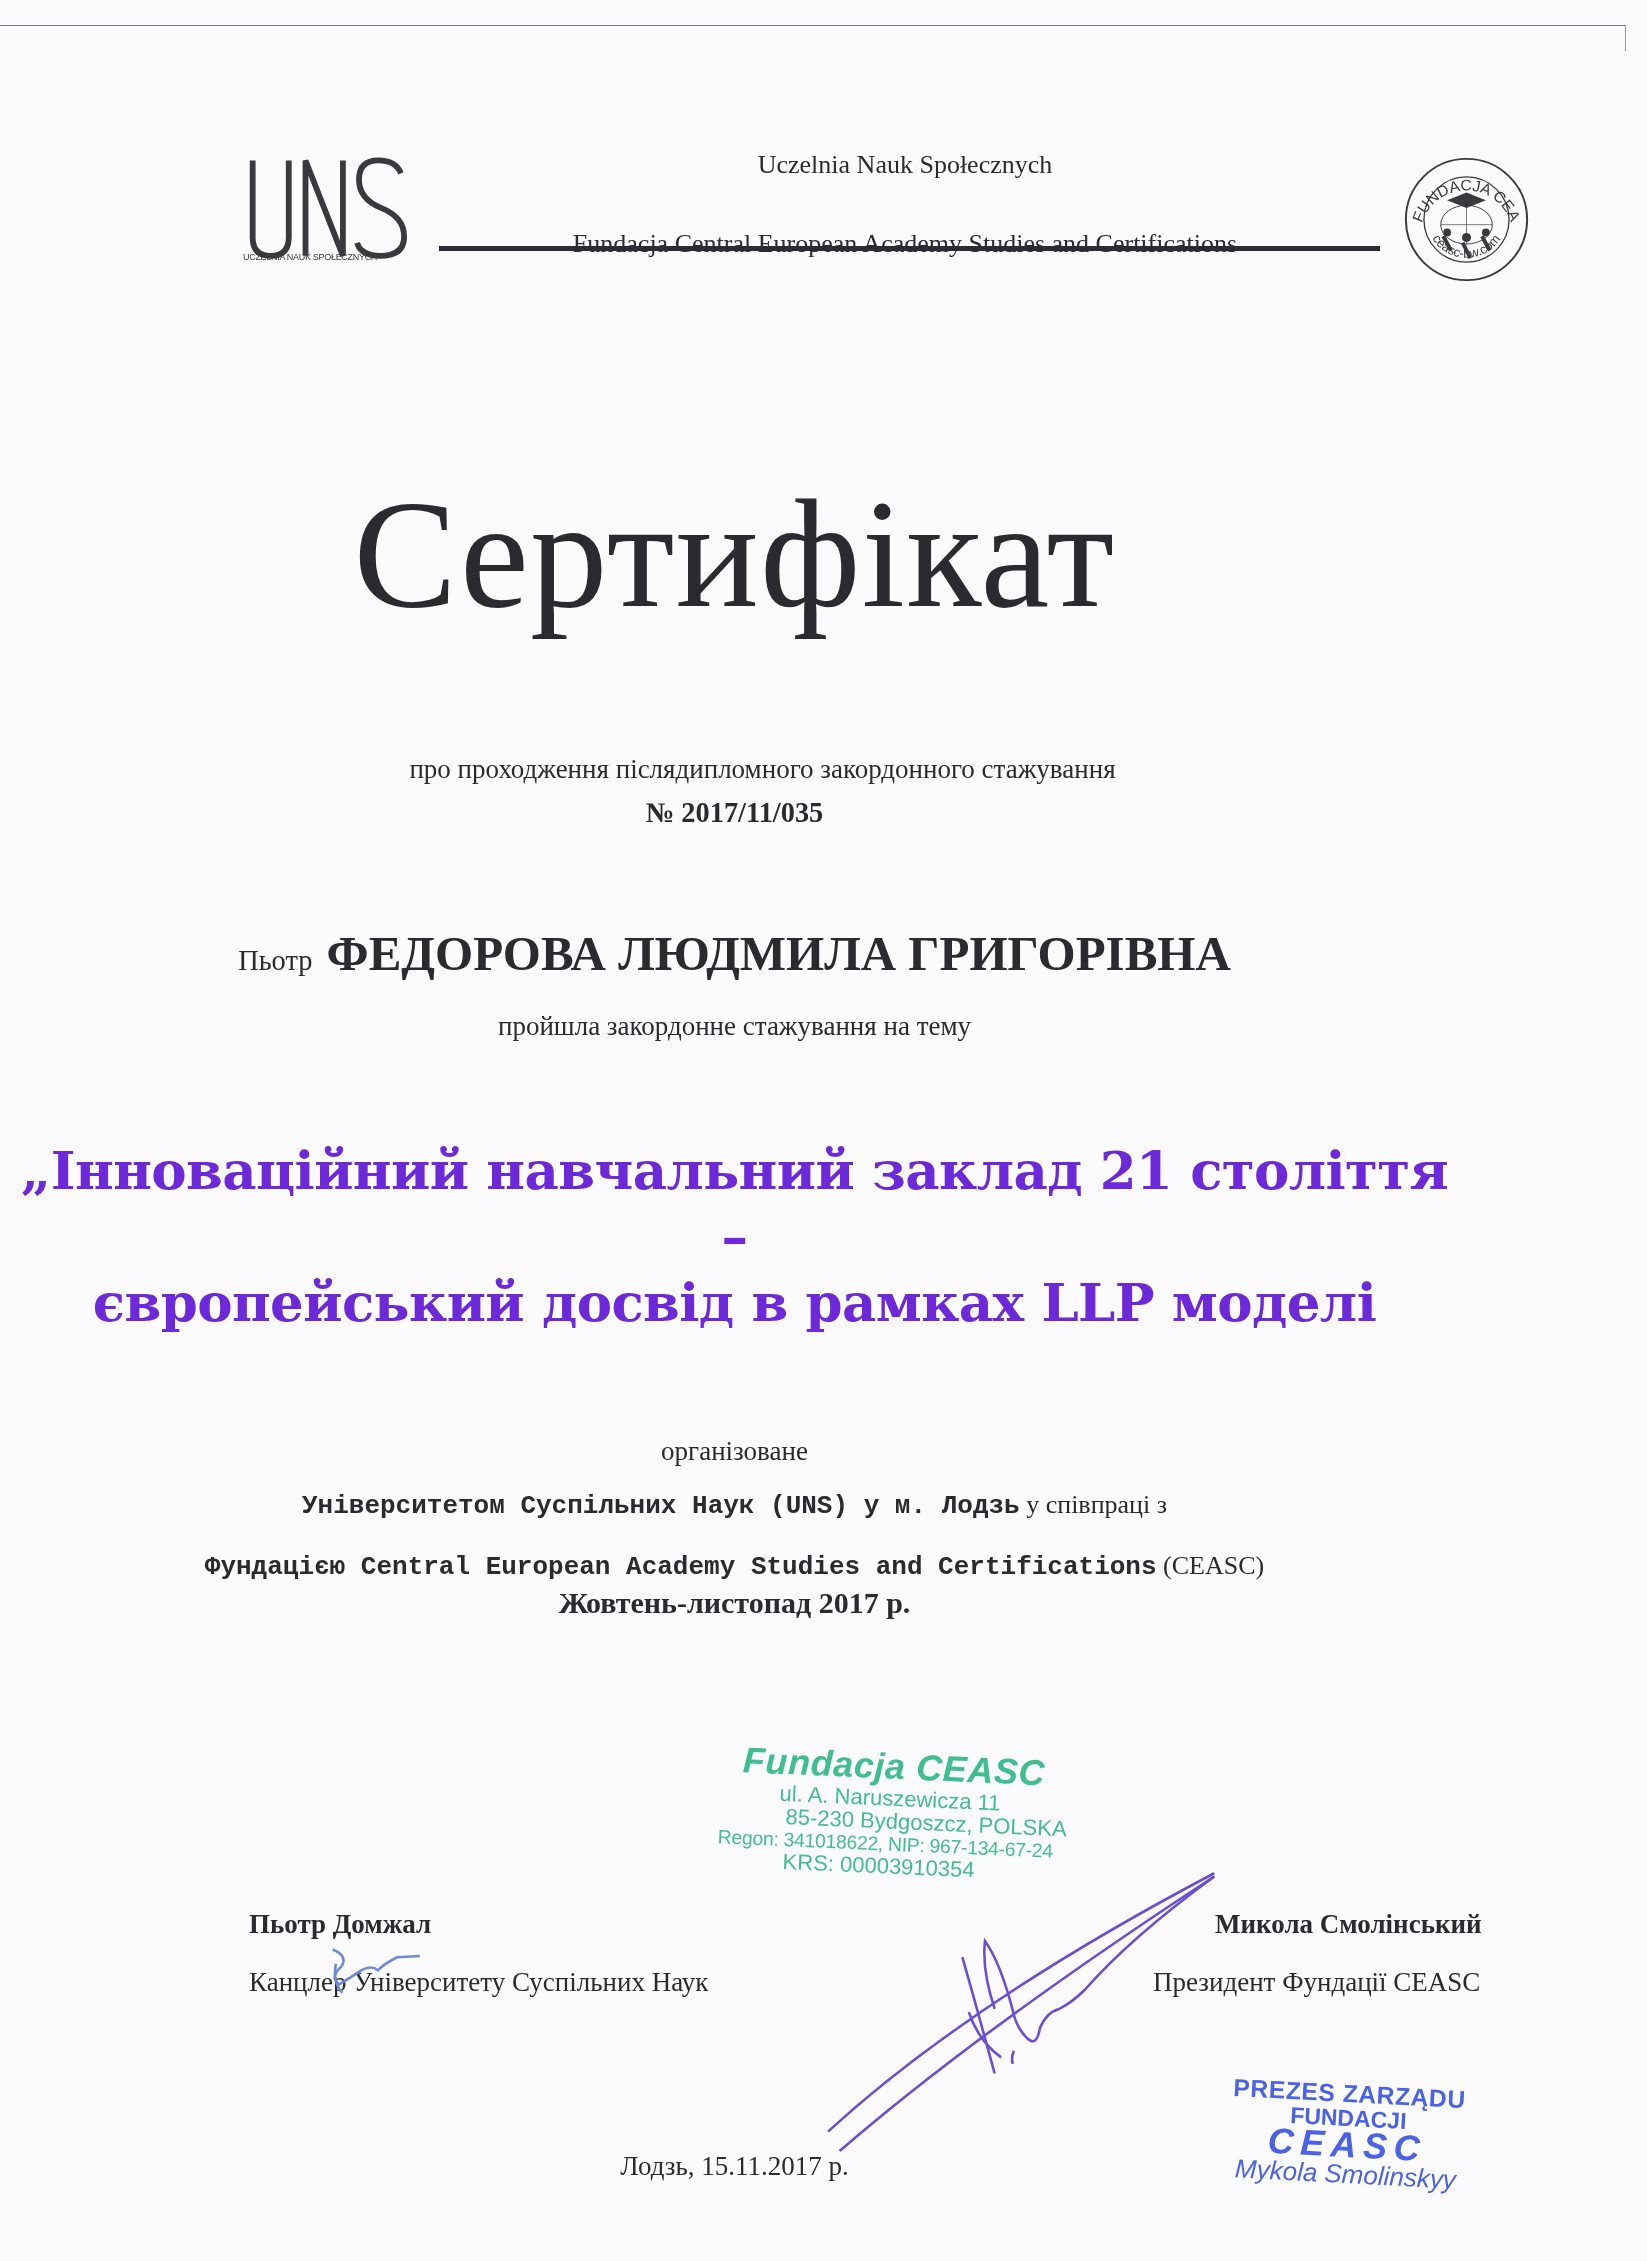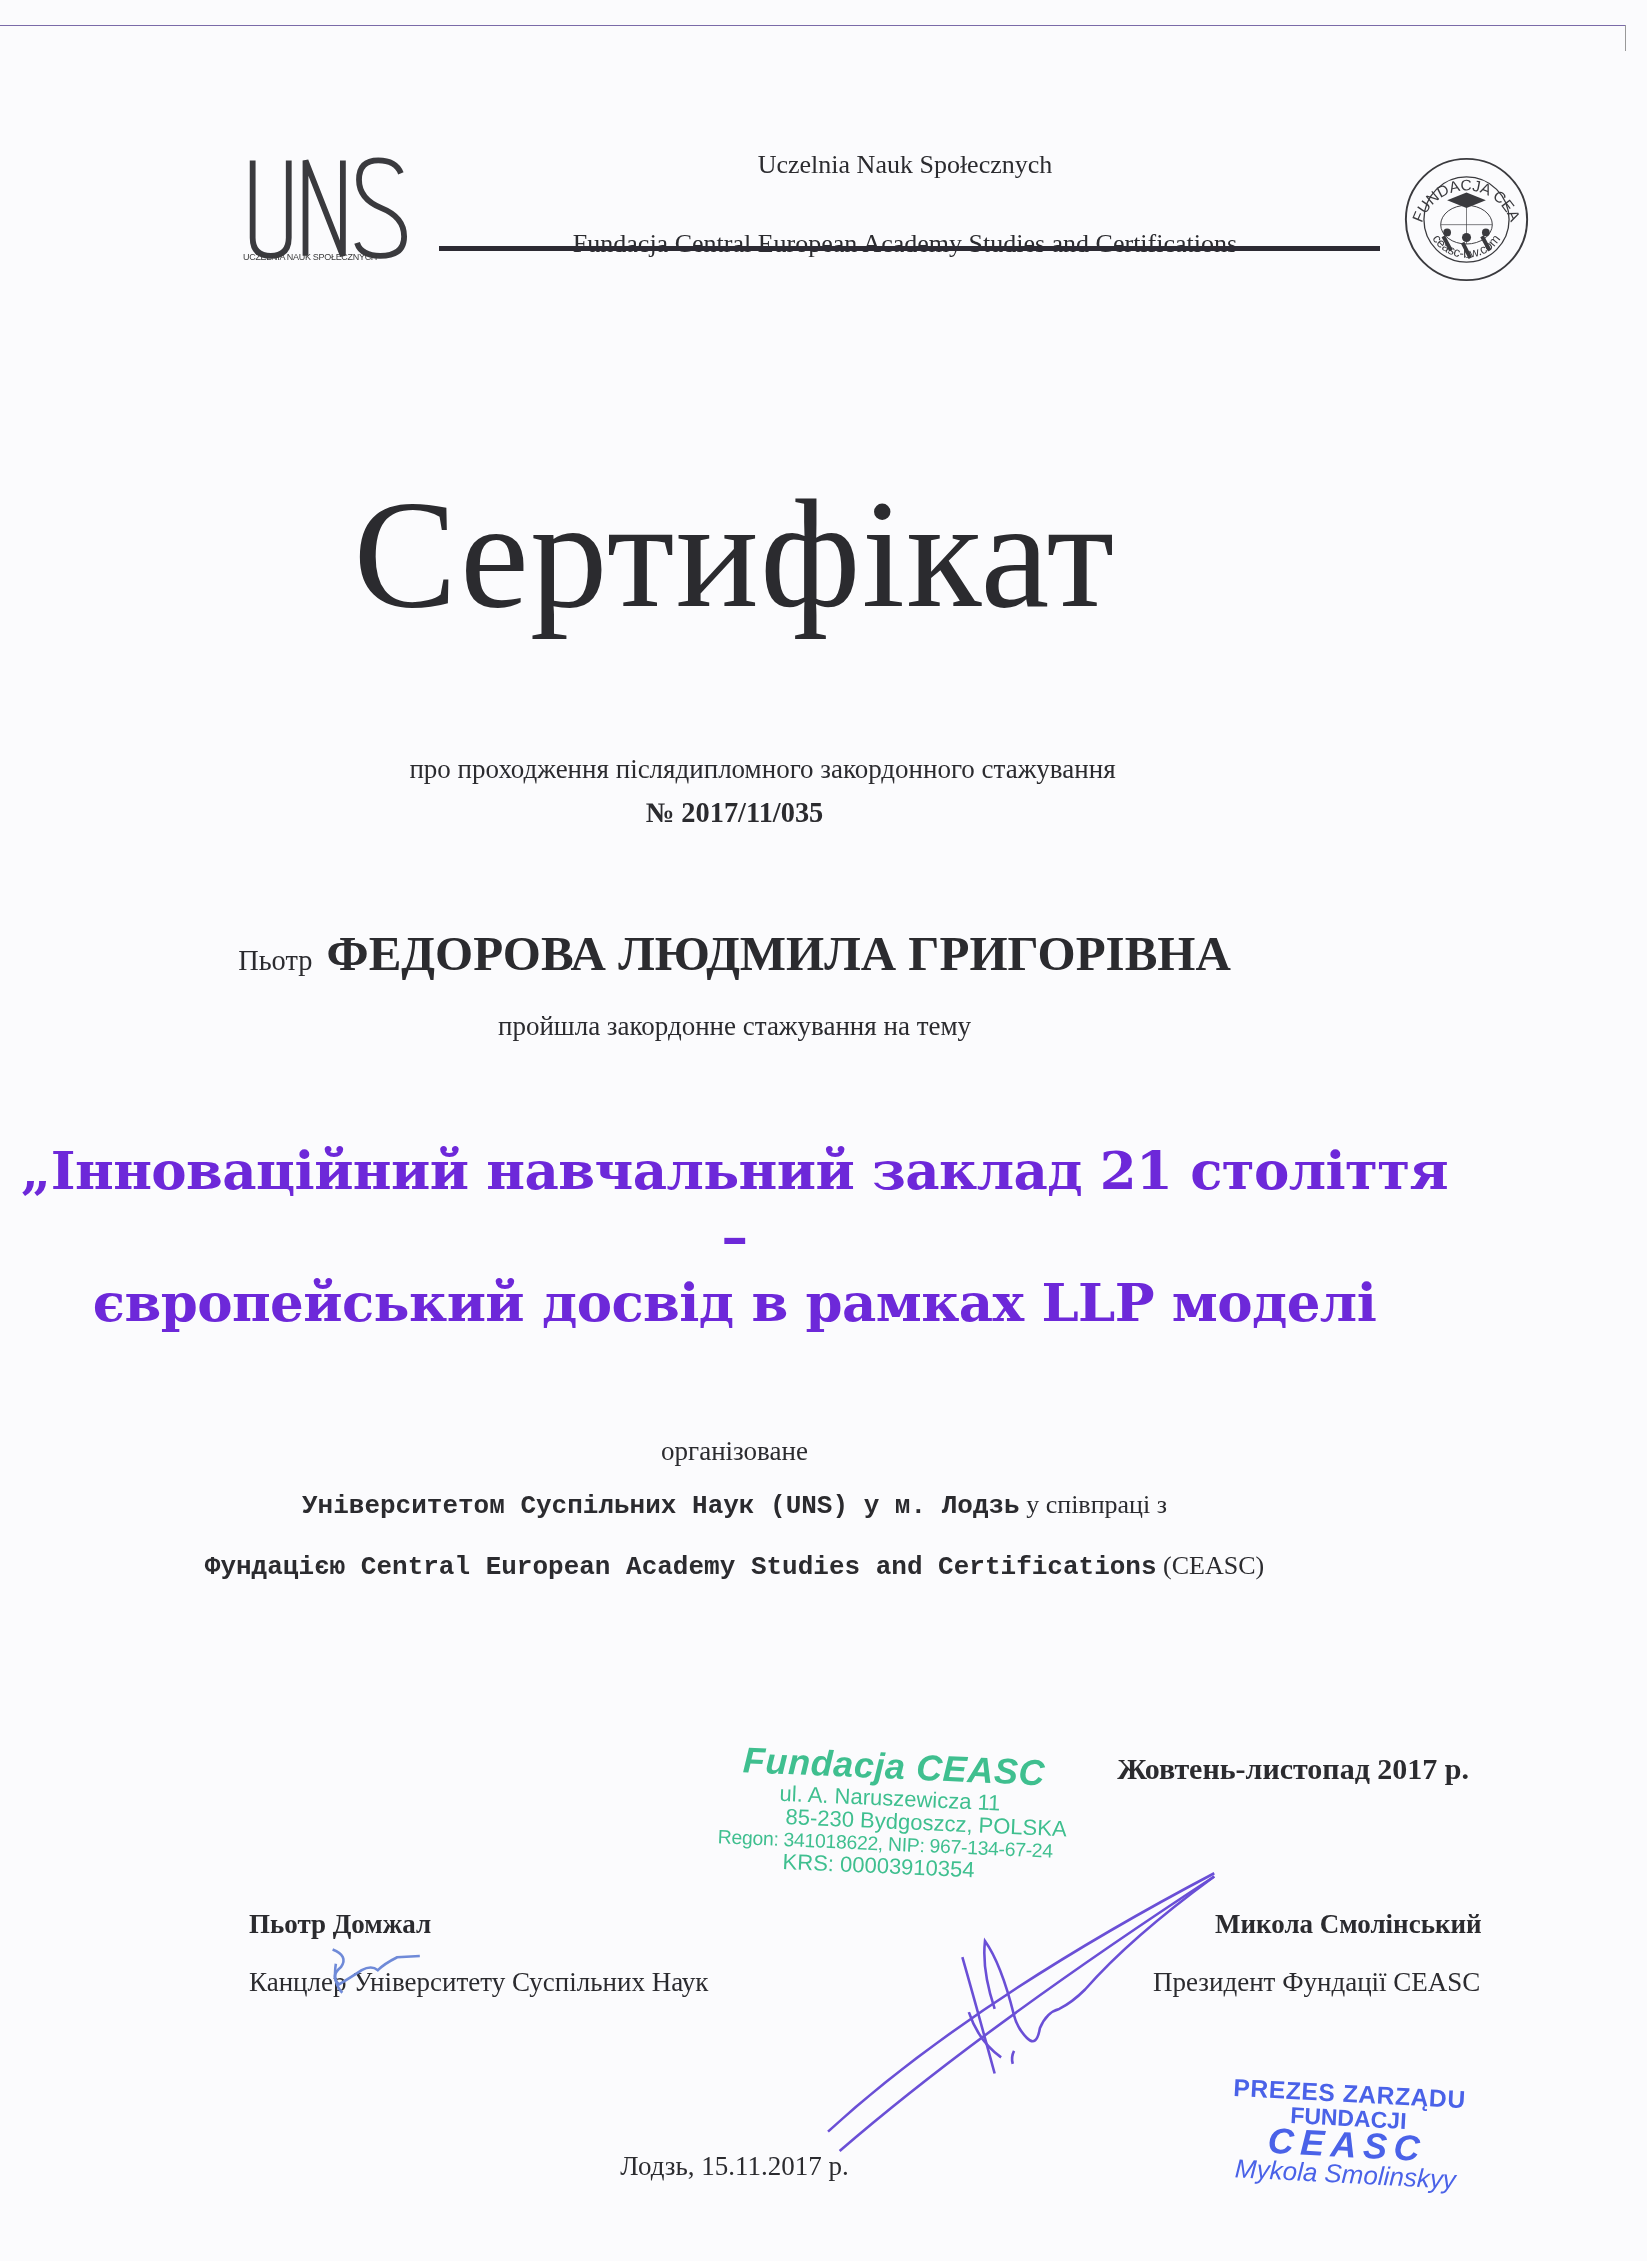--- a/index.html
+++ b/index.html
@@ -36,21 +36,21 @@
 
   .passed { top: 1011px; font-size: 27px; }
 
   .topic { top: 1137px; font-family: "DejaVu Serif", serif; font-weight: bold; font-size: 53px; line-height: 66px; color: #6d28d9; letter-spacing: -0.6px; }
 
   .organized { top: 1436px; font-size: 27px; }
   .org1 { top: 1490px; font-size: 26px; }
   .org2 { top: 1551px; font-size: 26px; }
   .b { font-weight: bold; font-family: Liberation Mono, monospace; }
 
-  .period { top: 1752px; font-size: 30px; font-weight: bold; text-align: right; }
+  .period { top: 1586px; font-size: 30px; font-weight: bold; }
 
   
   .green-stamp { left: 717px; top: 1738px; width: 362px; color: #3fbf8f; font-family: "Liberation Sans", sans-serif; transform: rotate(2.5deg); transform-origin: left top; }
   .gs-title { font-size: 36px; font-weight: bold; font-style: italic; margin-left: 27px; letter-spacing: 0.6px; }
   .gs-line { font-size: 22px; line-height: 22.6px; }
   .gs-l1 { margin-left: 65px; }
   .gs-l2 { margin-left: 72px; }
   .gs-l3 { margin-left: 5.2px; font-size: 19.4px; letter-spacing: -0.3px; }
   .gs-l4 { margin-left: 71px; }
 

